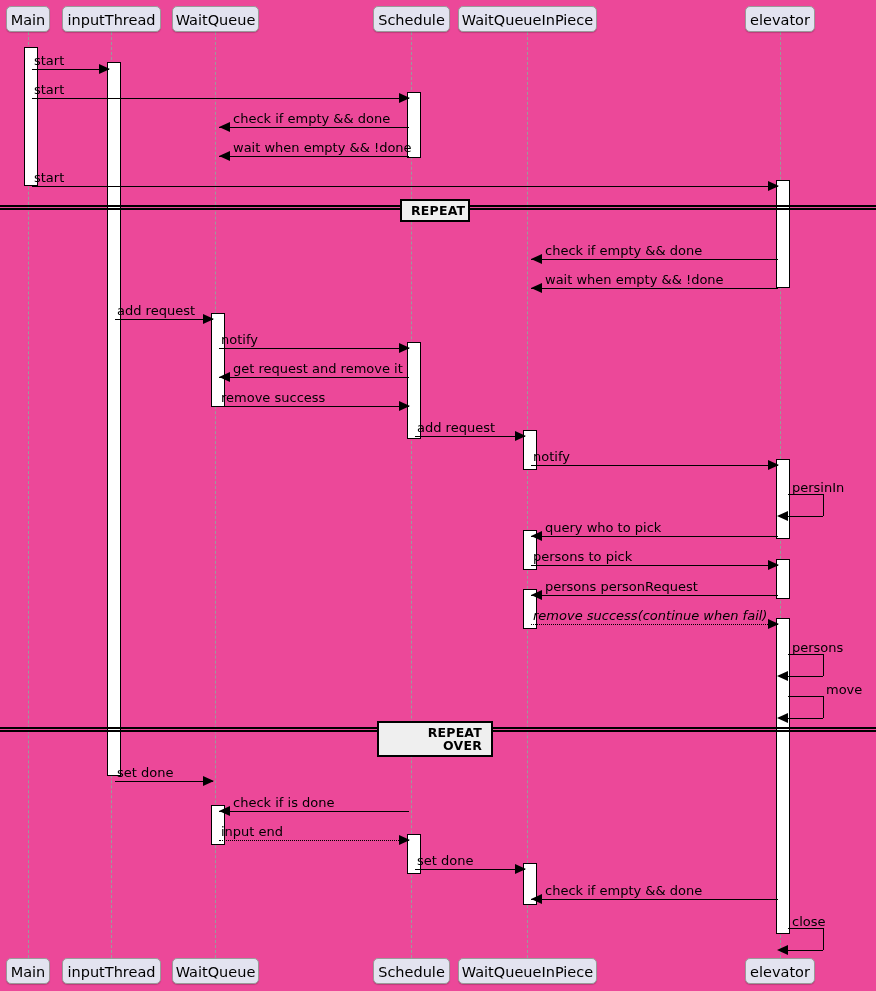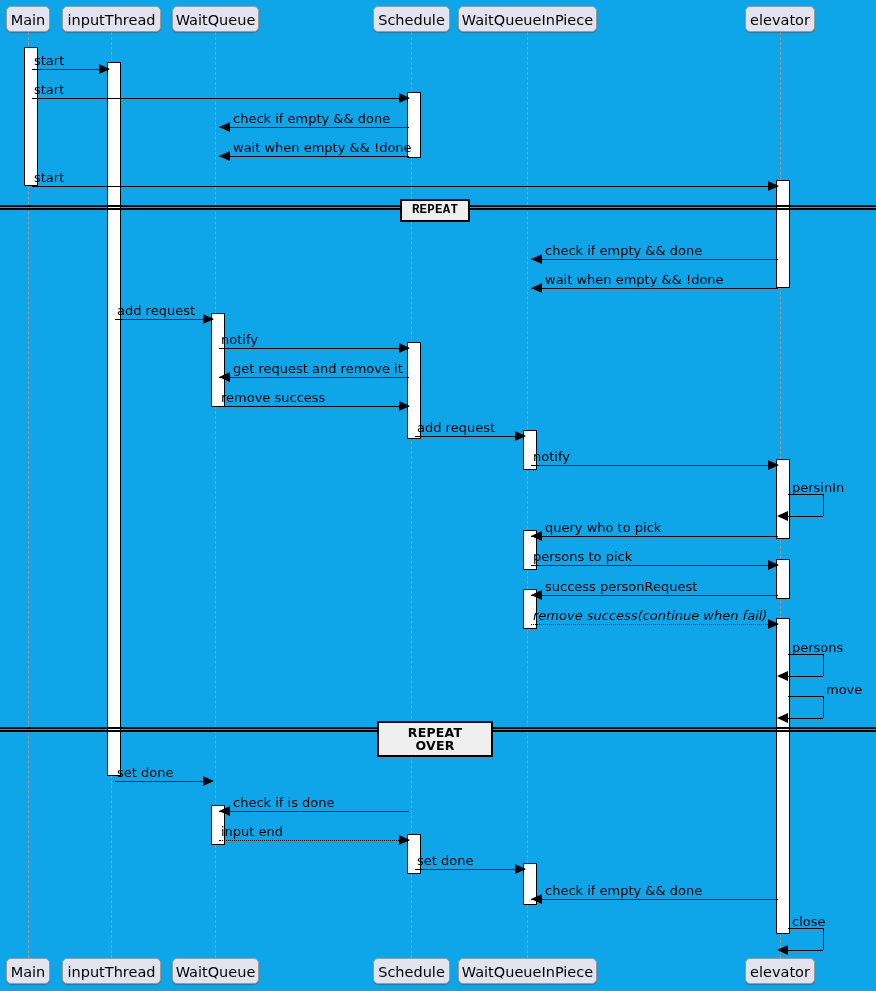--- a/index.html
+++ b/index.html
@@ -1,17 +1,17 @@
 <!DOCTYPE html>
 <html><head>
 <meta charset="utf-8">
 <style>
   html,body{margin:0;padding:0;background:#f2f2f2;}
   body{font-family:"DejaVu Sans","Liberation Sans",sans-serif;}
-  #diagram{position:relative;width:876px;height:991px;background:#0ea5e9;overflow:hidden;}
+  #diagram{position:relative;width:876px;height:991px;background:#ec4899;overflow:hidden;}
   .participant{position:absolute;background:#e3e3f0;border:1px solid #9a9a9a;border-radius:5px;
     height:26px;line-height:26px;text-align:center;font-size:14.5px;color:#000;box-sizing:border-box;
     box-shadow:0 1px 1px rgba(0,0,0,.20);}
   .lifeline{position:absolute;width:0;border-left:1px dashed #9a9a9a;}
   .activation{position:absolute;background:#ffffff;border:1px solid #000;box-sizing:border-box;}
   .msgline{position:absolute;height:0;border-top:1.6px solid #000;}
   .msgline.dotted{border-top:1.6px dotted #000;}
   .vline{position:absolute;width:0;border-left:1.6px solid #000;}
   .arrow{position:absolute;width:0;height:0;}
   .arrow.right{border-top:5px solid transparent;border-bottom:5px solid transparent;border-left:11px solid #000;}
@@ -103,21 +103,21 @@
     <div class="arrow left" style="left: 777px; top: 511px;"></div>
     <div class="msglabel" style="left: 792px; top: 481px;">persinIn</div>
     <div class="msgline" style="left: 531px; top: 536px; width: 247px;"></div>
     <div class="arrow left" style="left: 531px; top: 531px;"></div>
     <div class="msglabel" style="left: 545px; top: 521px;">query who to pick</div>
     <div class="msgline" style="left: 531px; top: 565px; width: 247px;"></div>
     <div class="arrow right" style="left: 768px; top: 560px;"></div>
     <div class="msglabel" style="left: 533px; top: 550px;">persons to pick</div>
     <div class="msgline" style="left: 531px; top: 595px; width: 247px;"></div>
     <div class="arrow left" style="left: 531px; top: 590px;"></div>
-    <div class="msglabel" style="left: 545px; top: 580px;">success personRequest</div>
+    <div class="msglabel" style="left: 545px; top: 580px;">persons personRequest</div>
     <div class="msgline dotted" style="left: 531px; top: 624px; width: 247px;"></div>
     <div class="arrow right" style="left: 768px; top: 619px;"></div>
     <div class="msglabel" style="left: 533px; top: 609px; font-style: italic;">remove success(continue when fail)</div>
     <div class="msgline" style="left: 788px; top: 654px; width: 35px;"></div>
     <div class="vline" style="left: 823px; top: 654px; height: 22px;"></div>
     <div class="msgline" style="left: 788px; top: 676px; width: 35px;"></div>
     <div class="arrow left" style="left: 777px; top: 671px;"></div>
     <div class="msglabel" style="left: 792px; top: 641px;">persons</div>
     <div class="msgline" style="left: 788px; top: 696px; width: 35px;"></div>
     <div class="vline" style="left: 823px; top: 696px; height: 22px;"></div>
@@ -138,16 +138,16 @@
     <div class="msglabel" style="left: 417px; top: 854px;">set done</div>
     <div class="msgline" style="left: 531px; top: 899px; width: 247px;"></div>
     <div class="arrow left" style="left: 531px; top: 894px;"></div>
     <div class="msglabel" style="left: 545px; top: 884px;">check if empty &amp;&amp; done</div>
     <div class="msgline" style="left: 788px; top: 928px; width: 35px;"></div>
     <div class="vline" style="left: 823px; top: 928px; height: 22px;"></div>
     <div class="msgline" style="left: 788px; top: 950px; width: 35px;"></div>
     <div class="arrow left" style="left: 777px; top: 945px;"></div>
     <div class="msglabel" style="left: 792px; top: 915px;">close</div>
     <div class="sep" style="top: 205px;"></div>
-    <div class="seplabel" style="left: 400px; top: 199px; width: 70px; text-align: center; font-family: Liberation Mono, monospace;">REPEAT</div>
+    <div class="seplabel" style="left: 400px; top: 199px; width: 70px; text-align: center;">REPEAT</div>
     <div class="sep" style="top: 727px;"></div>
-    <div class="seplabel" style="left: 377px; top: 721px; width: 116px; text-align: center;">REPEAT OVER</div>
+    <div class="seplabel" style="left: 377px; top: 721px; width: 116px; text-align: right;">REPEAT OVER</div>
   </div>
 
 </body></html>

